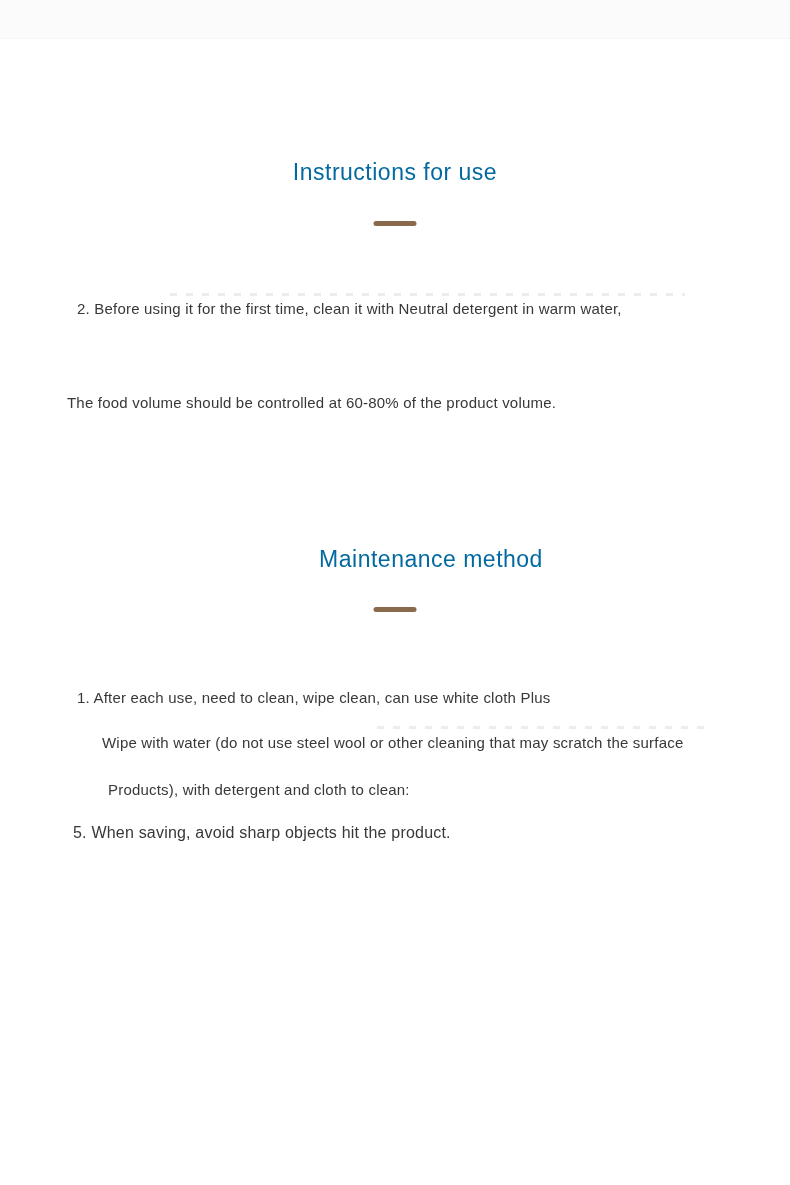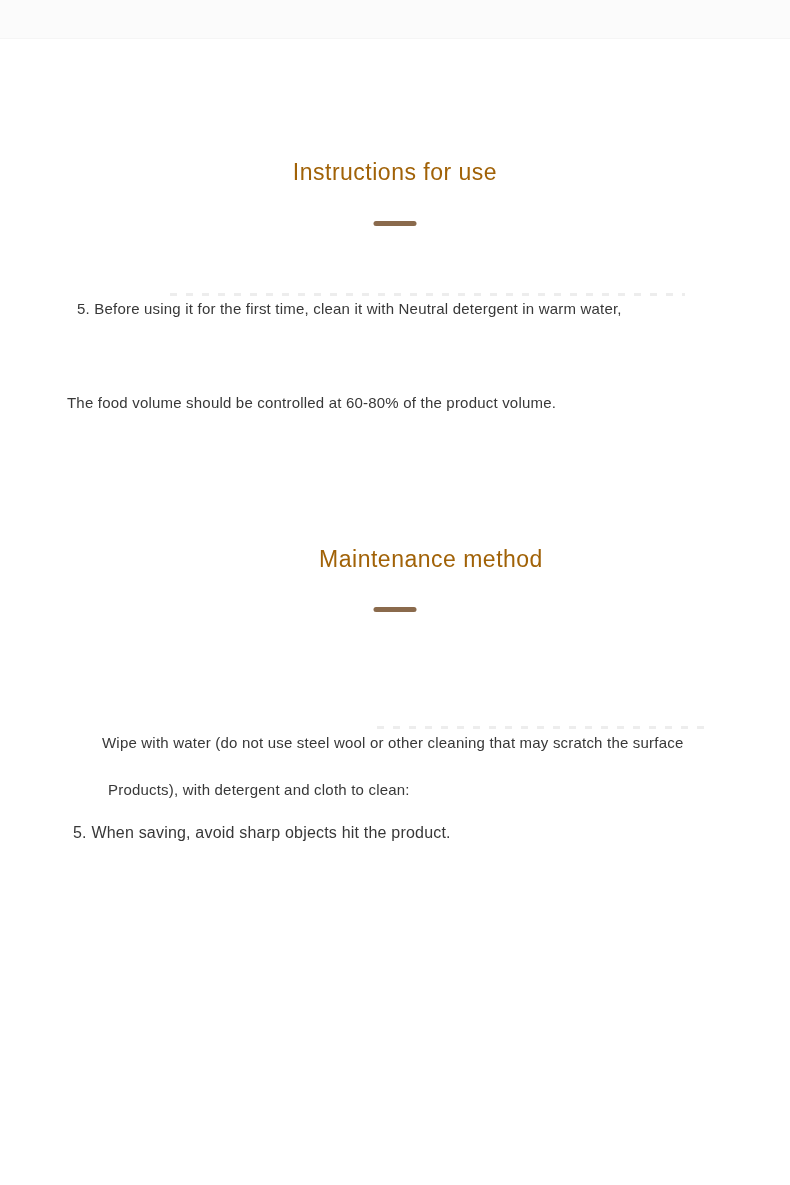--- a/index.html
+++ b/index.html
@@ -25,21 +25,21 @@
     background: #fbfbfb;
     border-bottom: 1px solid #f5f5f5;
   }
   .section-title {
     position: absolute;
     left: 0;
     width: 790px;
     text-align: center;
     font-size: 23px;
     font-weight: 400;
-    color: #a16207;
+    color: #0369a1;
     letter-spacing: 0.5px;
   }
   .divider {
     position: absolute;
     left: 50%;
     transform: translateX(-50%);
     width: 43px;
     height: 5px;
     border-radius: 3px;
     background: #8a6a4c;
@@ -77,29 +77,30 @@
 <div id="page">
 
   <div class="top-band"></div>
 
   <div class="section-title" style="top:159px;">Instructions for use</div>
 
   <div class="divider" style="top: 221px; background: rgb(138, 106, 76);"></div>
 
   <div class="ghost" style="top:293px; left:170px; width:515px;"></div>
 
-  <div class="body-line" style="top:300px; left:77px;">5. Before using it for the first time, clean it with Neutral detergent in warm water,</div>
+  <div class="body-line" style="top:300px; left:77px;">2. Before using it for the first time, clean it with Neutral detergent in warm water,</div>
 
 
   <div class="body-line" style="top:394px; left:61px;margin-left:6px;">The food volume should be controlled at 60-80% of the product volume.</div>
 
   <div class="section-title" style="top:546px;padding-left:36px;">Maintenance method</div>
 
   <div class="divider" style="top: 607px; background: rgb(138, 106, 76);"></div>
 
+  <div class="body-line" style="top:689px; left:77px;">1. After each use, need to clean, wipe clean, can use white cloth Plus</div>
 
   <div class="ghost" style="top:726px; left:377px; width:330px;"></div>
 
   <div class="body-line" style="top:734px; left:102px;">Wipe with water (do not use steel wool or other cleaning that may scratch the surface</div>
 
   <div class="body-line" style="top:781px; left:108px;">Products), with detergent and cloth to clean:</div>
 
   <div class="body-line line-md" style="top:824px; left:73px;">5. When saving, avoid sharp objects hit the product.</div>
 
 </div>

